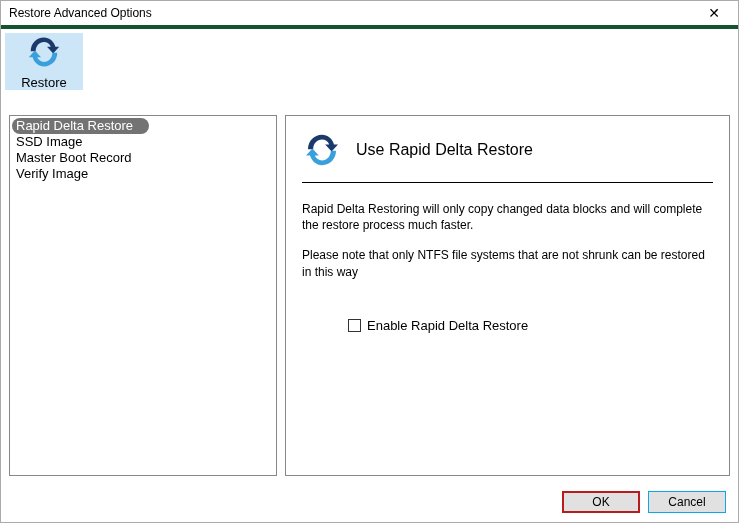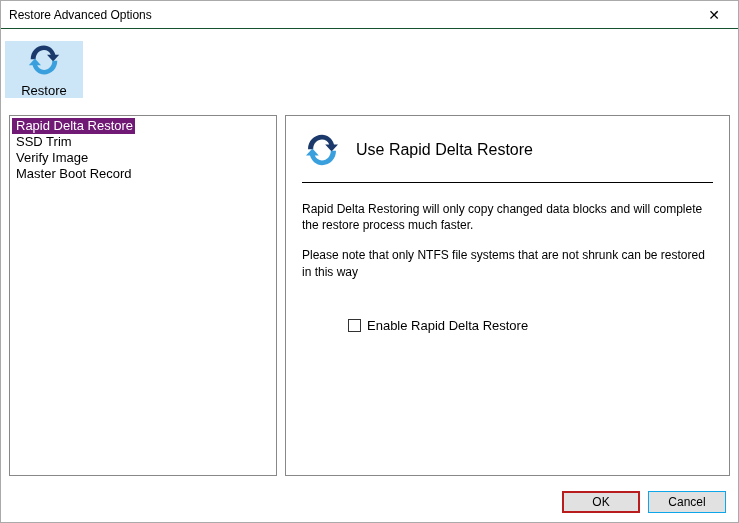--- a/index.html
+++ b/index.html
@@ -13,34 +13,34 @@
   .window {
     width: 739px; height: 523px;
     border: 1px solid #aaa;
     display: flex; flex-direction: column;
     background: #fff;
   }
   .titlebar {
     height: 28px;
     display: flex; align-items: center;
     padding: 0 4px 0 8px;
-    border-bottom: 1px solid #14532d;
+    border-bottom: 4px solid #14532d;
     background: #fff;
     justify-content: center;
   }
   .titlebar .title { flex: 1; font-size: 12px; }
   .titlebar .close {
     width: 40px; height: 100%;
     display: flex; align-items: center; justify-content: center;
     font-size: 14px; font-family: Arial, sans-serif;
     color: #000;
   }
   .toolbar {
     height: 80px;
-    display: flex; align-items: center;
+    display: flex; align-items: flex-start;
     padding: 2px 2px 2px 2px;
   }
   .tool-btn {
     width: 78px;
     background: #cde6f7;
     display: flex; flex-direction: column;
     align-items: center; justify-content: center;
     gap: 4px;
     margin: 2px;
   }
@@ -59,24 +59,25 @@
     padding: 2px;
     overflow: hidden;
   }
   .sidebar-item {
     padding: 0 4px;
     font-size: 13px;
     line-height: 16px;
     cursor: default;
   }
   .sidebar-item.selected {
-    background: #701a75;
+    background: #737373;
     color: #fff;
     display: inline-block;
-    padding-right: 2px;
+    padding-right: 16px;
+    border-radius: 8px;
   }
   .mainpanel {
     flex: 1;
     border: 1px solid #888;
     background: #fff;
     padding: 10px 16px 10px 16px;
     display: flex; flex-direction: column;
   }
   .main-header {
     display: flex; align-items: center; gap: 14px;
@@ -138,23 +139,23 @@
       <span class="tool-label">Restore</span>
     </div>
   </div>
 
   <div class="content">
 
     <div class="sidebar">
       <div>
         <span class="sidebar-item selected">Rapid Delta Restore</span>
       </div>
-      <div class="sidebar-item">SSD Trim</div>
+      <div class="sidebar-item">SSD Image</div>
+      <div class="sidebar-item">Master Boot Record</div>
       <div class="sidebar-item">Verify Image</div>
-      <div class="sidebar-item">Master Boot Record</div>
     </div>
 
     <div class="mainpanel">
       <div class="main-header">
         <span>
           <svg class="swirl-icon" width="40" height="40" viewBox="0 0 100 100">
             <path d="M50 12 C30 12 15 28 15 48 L28 48 C28 34 38 24 50 24 C58 24 65 29 68 36 L58 36 L74 54 L90 36 L80 36 C76 22 64 12 50 12 Z" fill="#1b3a6b"></path>
             <path d="M50 88 C70 88 85 72 85 52 L72 52 C72 66 62 76 50 76 C42 76 35 71 32 64 L42 64 L26 46 L10 64 L20 64 C24 78 36 88 50 88 Z" fill="#3aa0dd"></path>
           </svg>
         </span>

